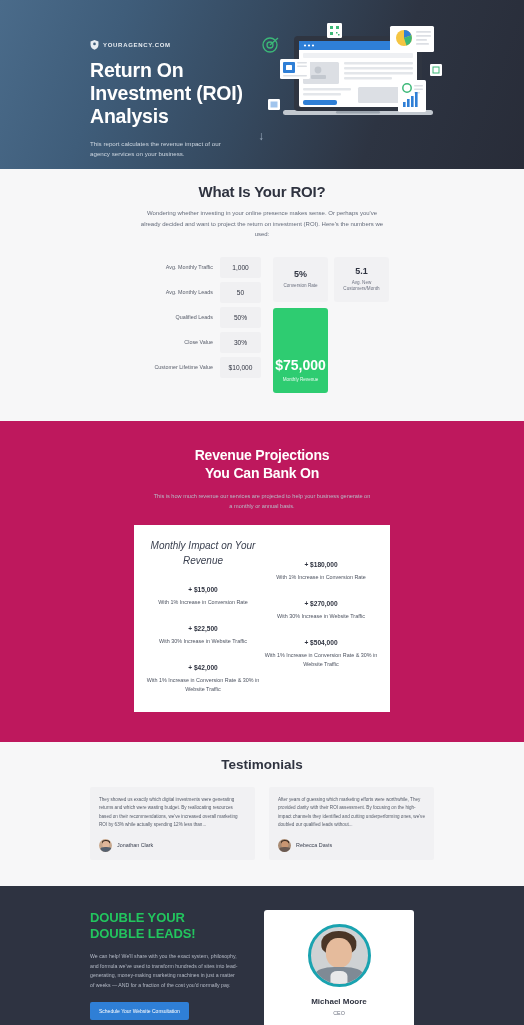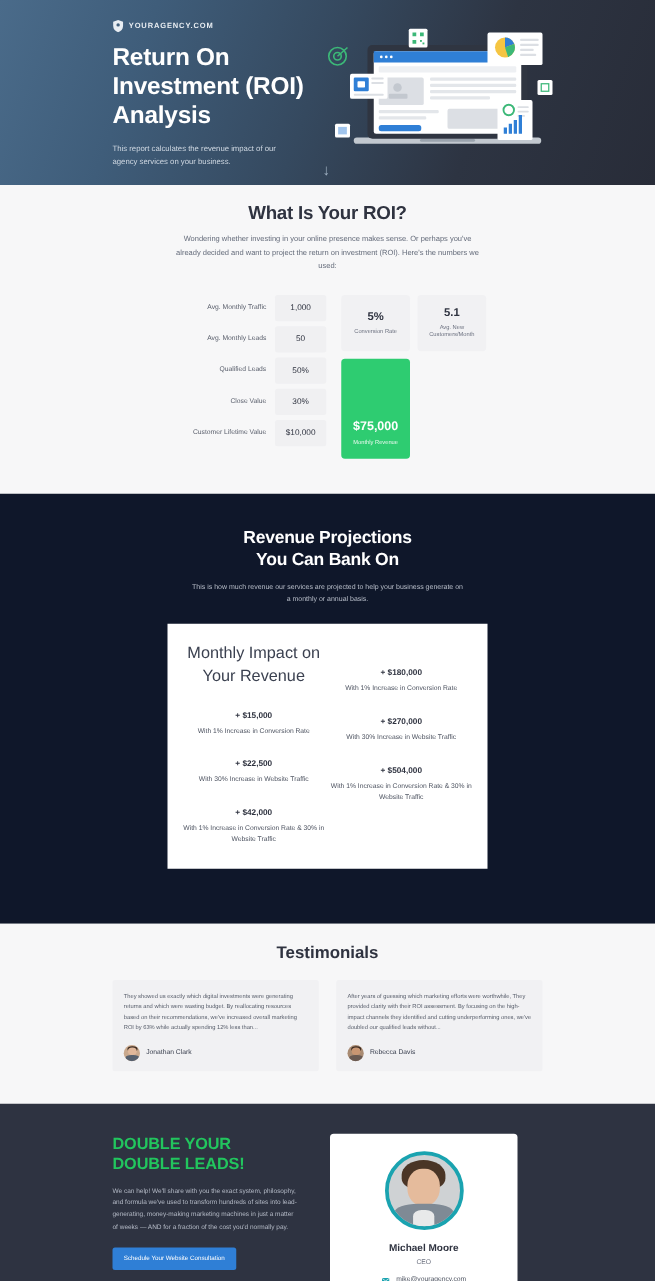--- a/index.html
+++ b/index.html
@@ -6,25 +6,25 @@
   html, body {
     width: 524px;
     background: #ffffff;
     font-family: "Liberation Sans", sans-serif;
     -webkit-font-smoothing: antialiased;
   }
   .page { width: 524px; position: relative; overflow: hidden; }
 
   
   .hero {
-    height: 148px;
+    height: 169px;
     background: linear-gradient(110deg, #4a6b8a 0%, #3f5d7a 22%, #35495f 48%, #2d3442 72%, #282c38 100%);
     position: relative;
     overflow: hidden;
-    padding: 16px 0 0 90px;
+    padding: 40px 0 0 90px;
   }
   .logo-row { display: flex; align-items: center; gap: 4px; }
   .logo-mark {
     width: 9px; height: 10px; display: block;
   }
   .logo-text {
     color: #e8edf2; font-size: 6px; font-weight: bold; letter-spacing: .7px;
   }
   .hero-title {
     margin-top: 9px;
@@ -76,44 +76,44 @@
     padding: 7px 0;
   }
   .cards { display: grid; grid-template-columns: 55px 55px; gap: 6px; }
   .card {
     background: #f1f1f3; border-radius: 3px; padding: 9px 3px;
     display: flex; flex-direction: column; align-items: center; justify-content: center;
     min-height: 44px;
   }
   .card.green { background: #2ecc71; }
   .card-val { font-size: 9px; font-weight: bold; color: #2f3340; }
-  .card.green .card-val { color: #ffffff; font-size: 10px; margin-top: 40px; }
+  .card.green .card-val { color: #ffffff; font-size: 14px; margin-top: 40px; }
   .card-lbl {
     margin-top: 4px; font-size: 4.6px; color: #6d7280; text-align: center;
     line-height: 1.5;
   }
   .card.green .card-lbl { color: #eafaf0; }
 
   
-  .proj { background: #0f172a; padding: 26px 0 44px; }
+  .proj { background: #be185d; padding: 26px 0 30px; }
   .proj-title {
     text-align: center; color: #ffffff; font-size: 14px; font-weight: bold;
     line-height: 1.25; letter-spacing: -0.2px;
   }
   .proj-sub {
     text-align: center; color: #b8bec9; font-size: 5.6px; line-height: 1.8;
     margin: 9px auto 0; max-width: 220px;
   }
   .proj-panel {
     margin: 14px auto 0; width: 256px; background: #ffffff;
     padding: 14px 10px 18px; display: flex;
   }
   .proj-col { flex: 1; text-align: center; }
   .proj-col-h {
-    font-size: 13px; color: #3b4150; line-height: 1.45; font-weight: normal;
+    font-size: 10px; color: #3b4150; line-height: 1.45; font-weight: normal; font-style: italic;
   }
   .proj-item { margin-top: 18px; }
   .proj-item:first-of-type { margin-top: 22px; }
   .proj-amt { font-size: 6.6px; color: #2f3340; font-weight: bold; }
   .proj-desc {
     margin-top: 5px; font-size: 5.4px; color: #4d5360; line-height: 1.65;
   }
 
   
   .testi { background: #f7f7f8; padding: 15px 0 26px; }

